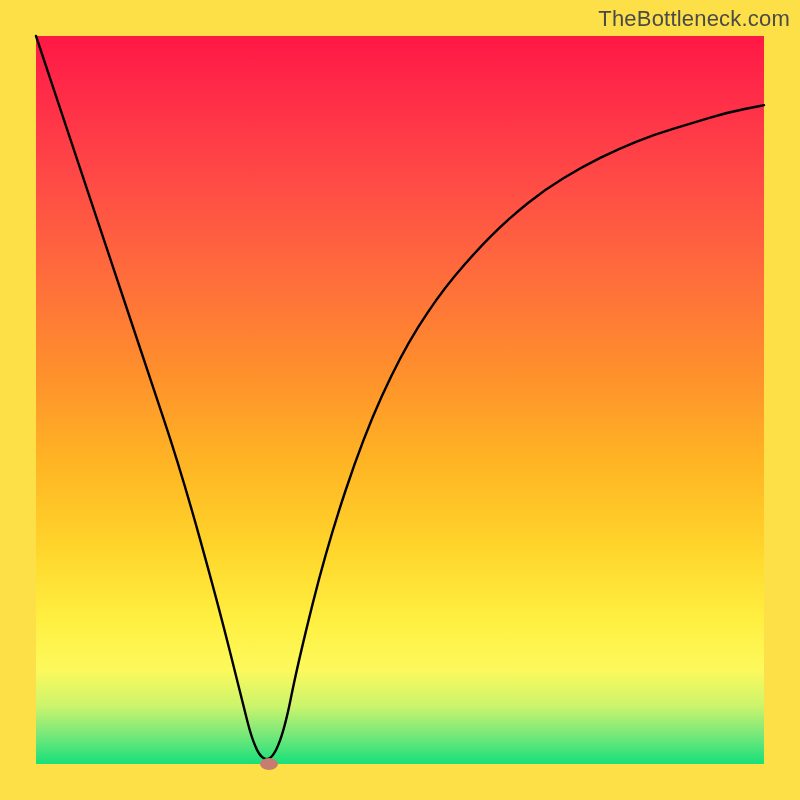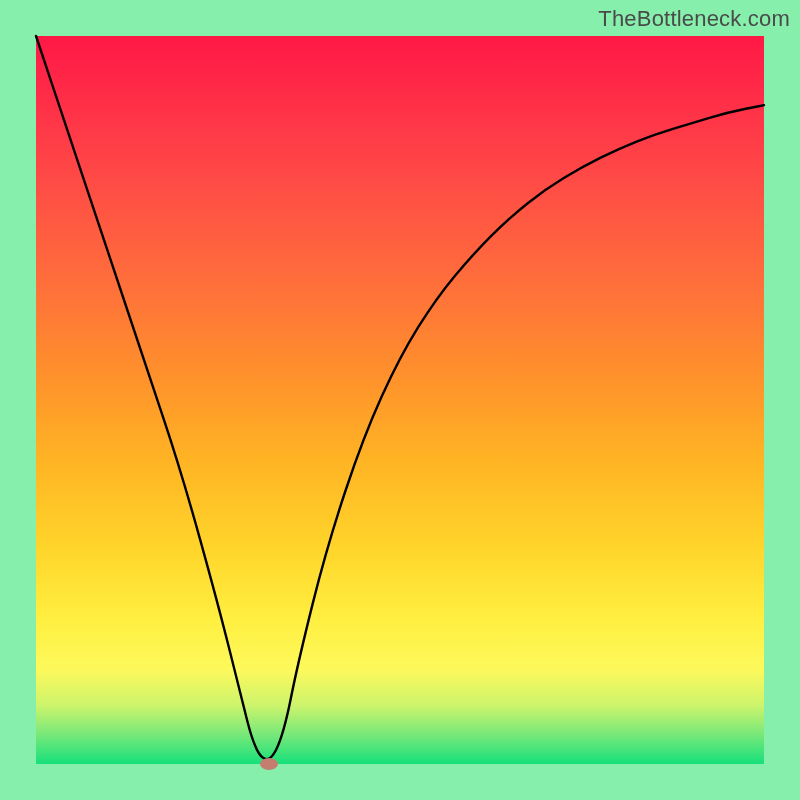--- a/index.html
+++ b/index.html
@@ -10,21 +10,21 @@
     background: #000;
     overflow: hidden;
     font-family: Arial, Helvetica, sans-serif;
   }
   .frame {
     position: absolute;
     left: 0;
     top: 0;
     width: 800px;
     height: 800px;
-    background: #86efac;
+    background: #fde047;
   }
   .plot {
     position: absolute;
     left: 36px;
     top: 36px;
     width: 728px;
     height: 728px;
     
     background: linear-gradient(
       to bottom,

